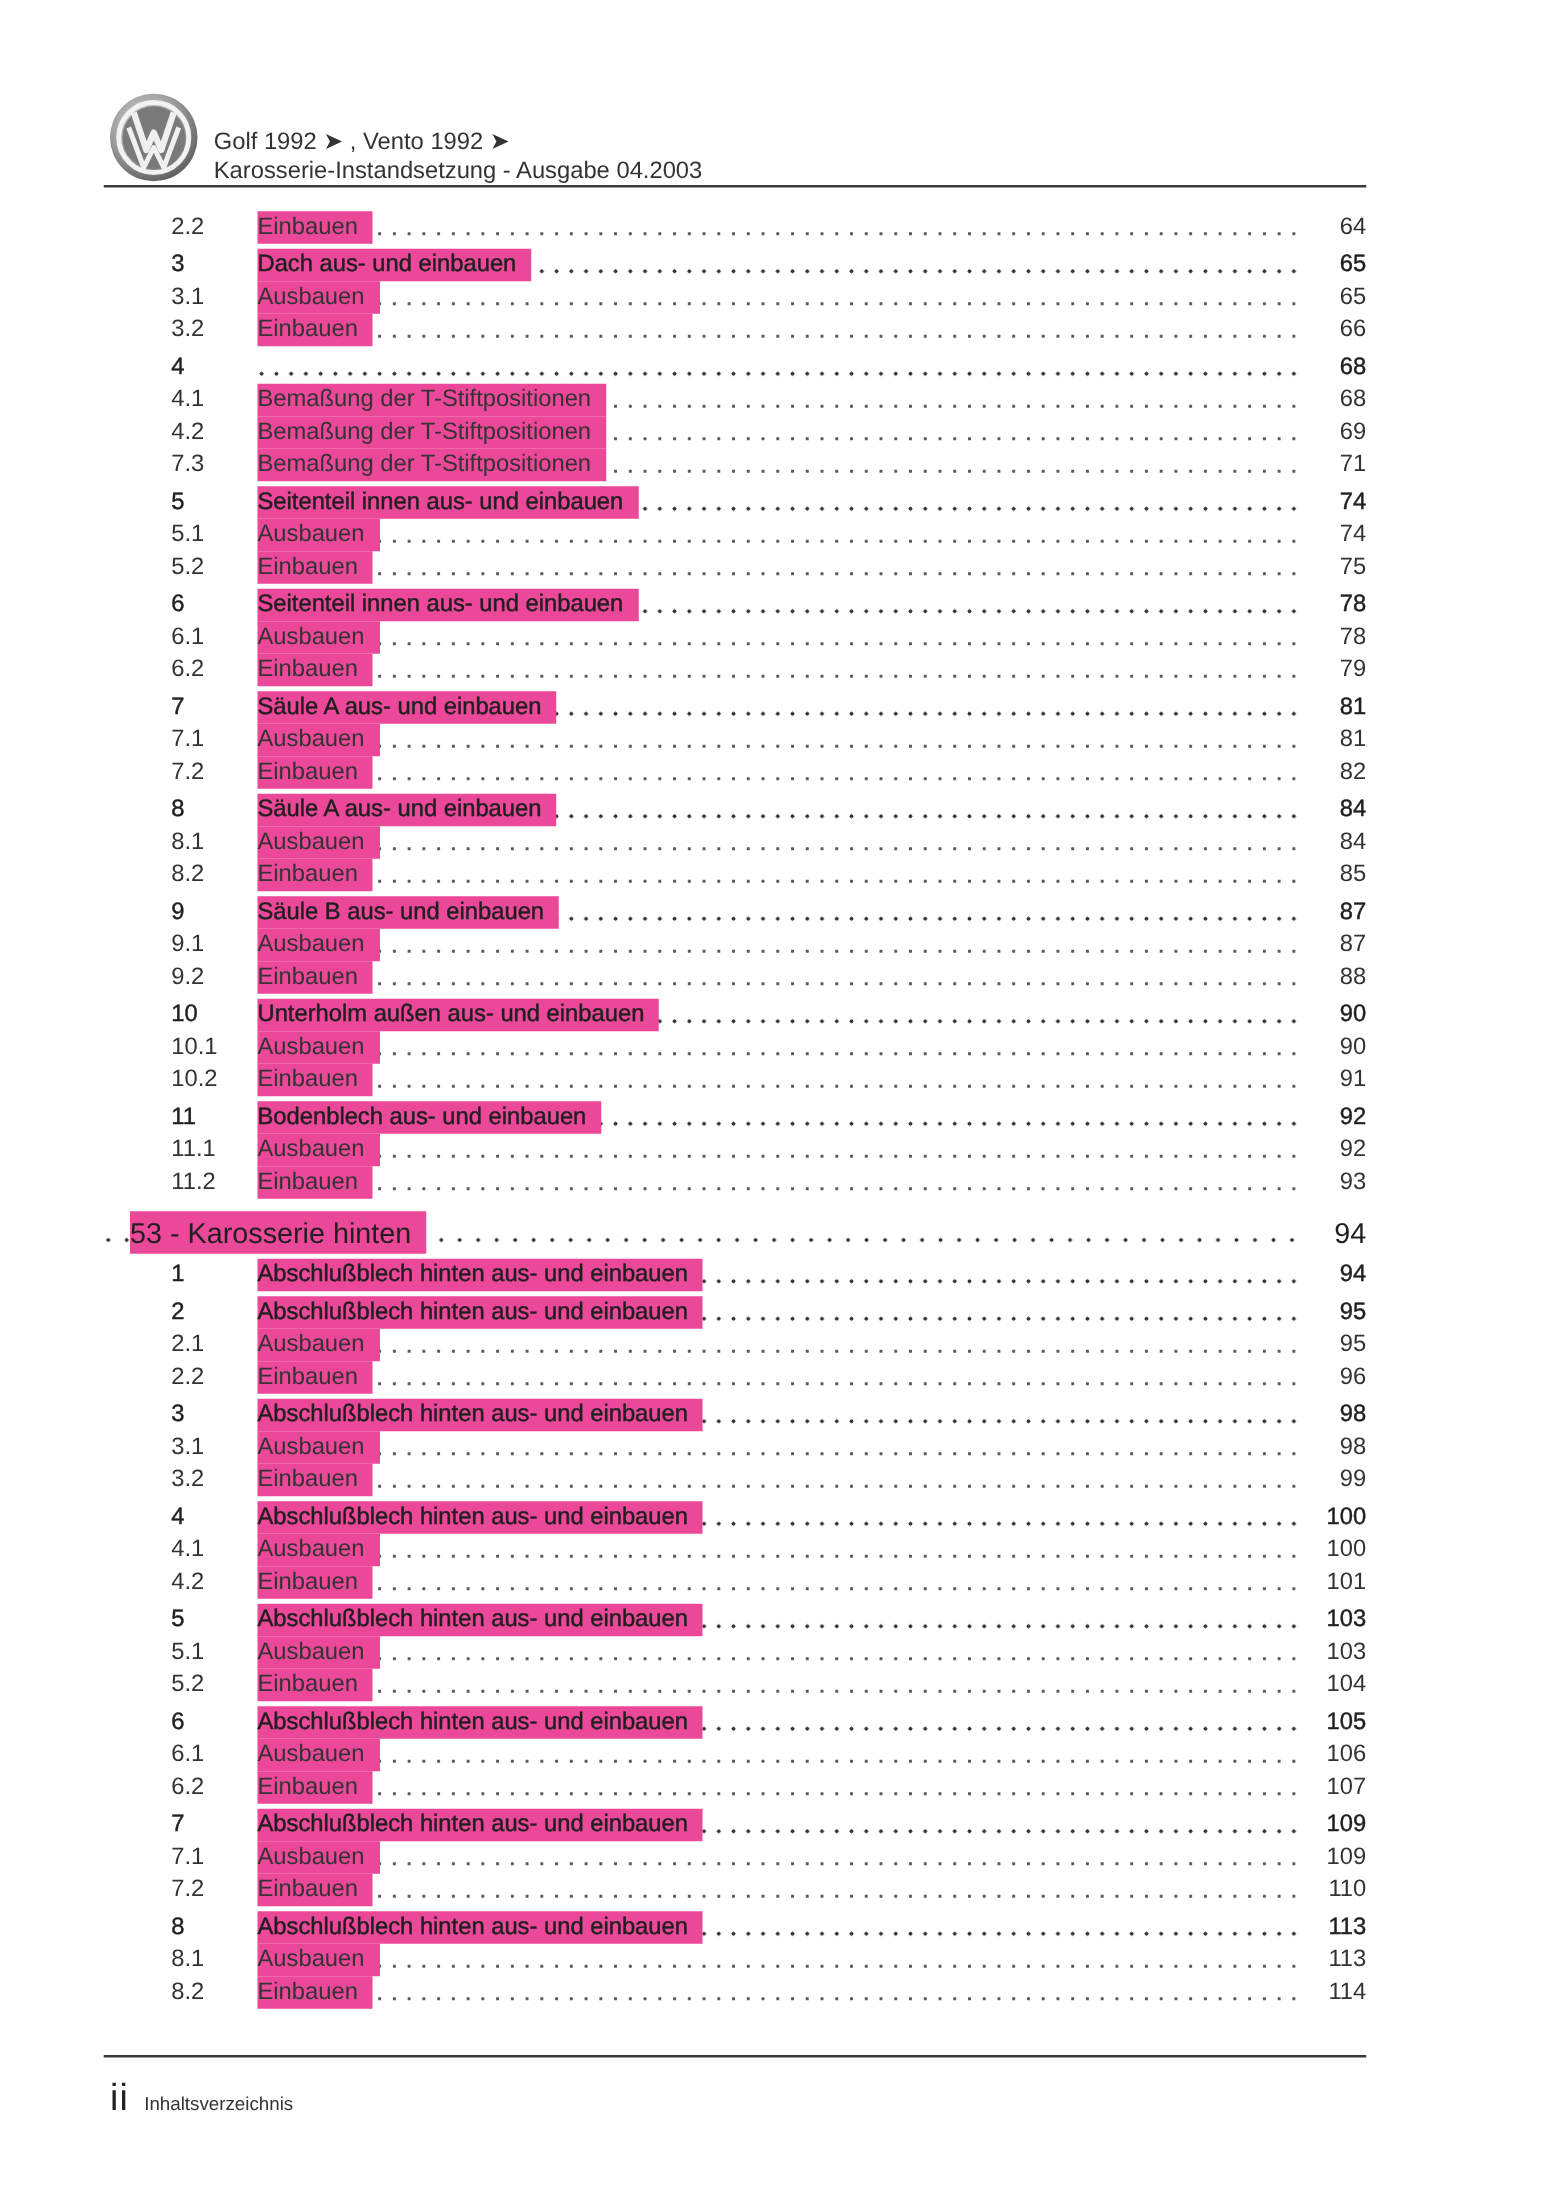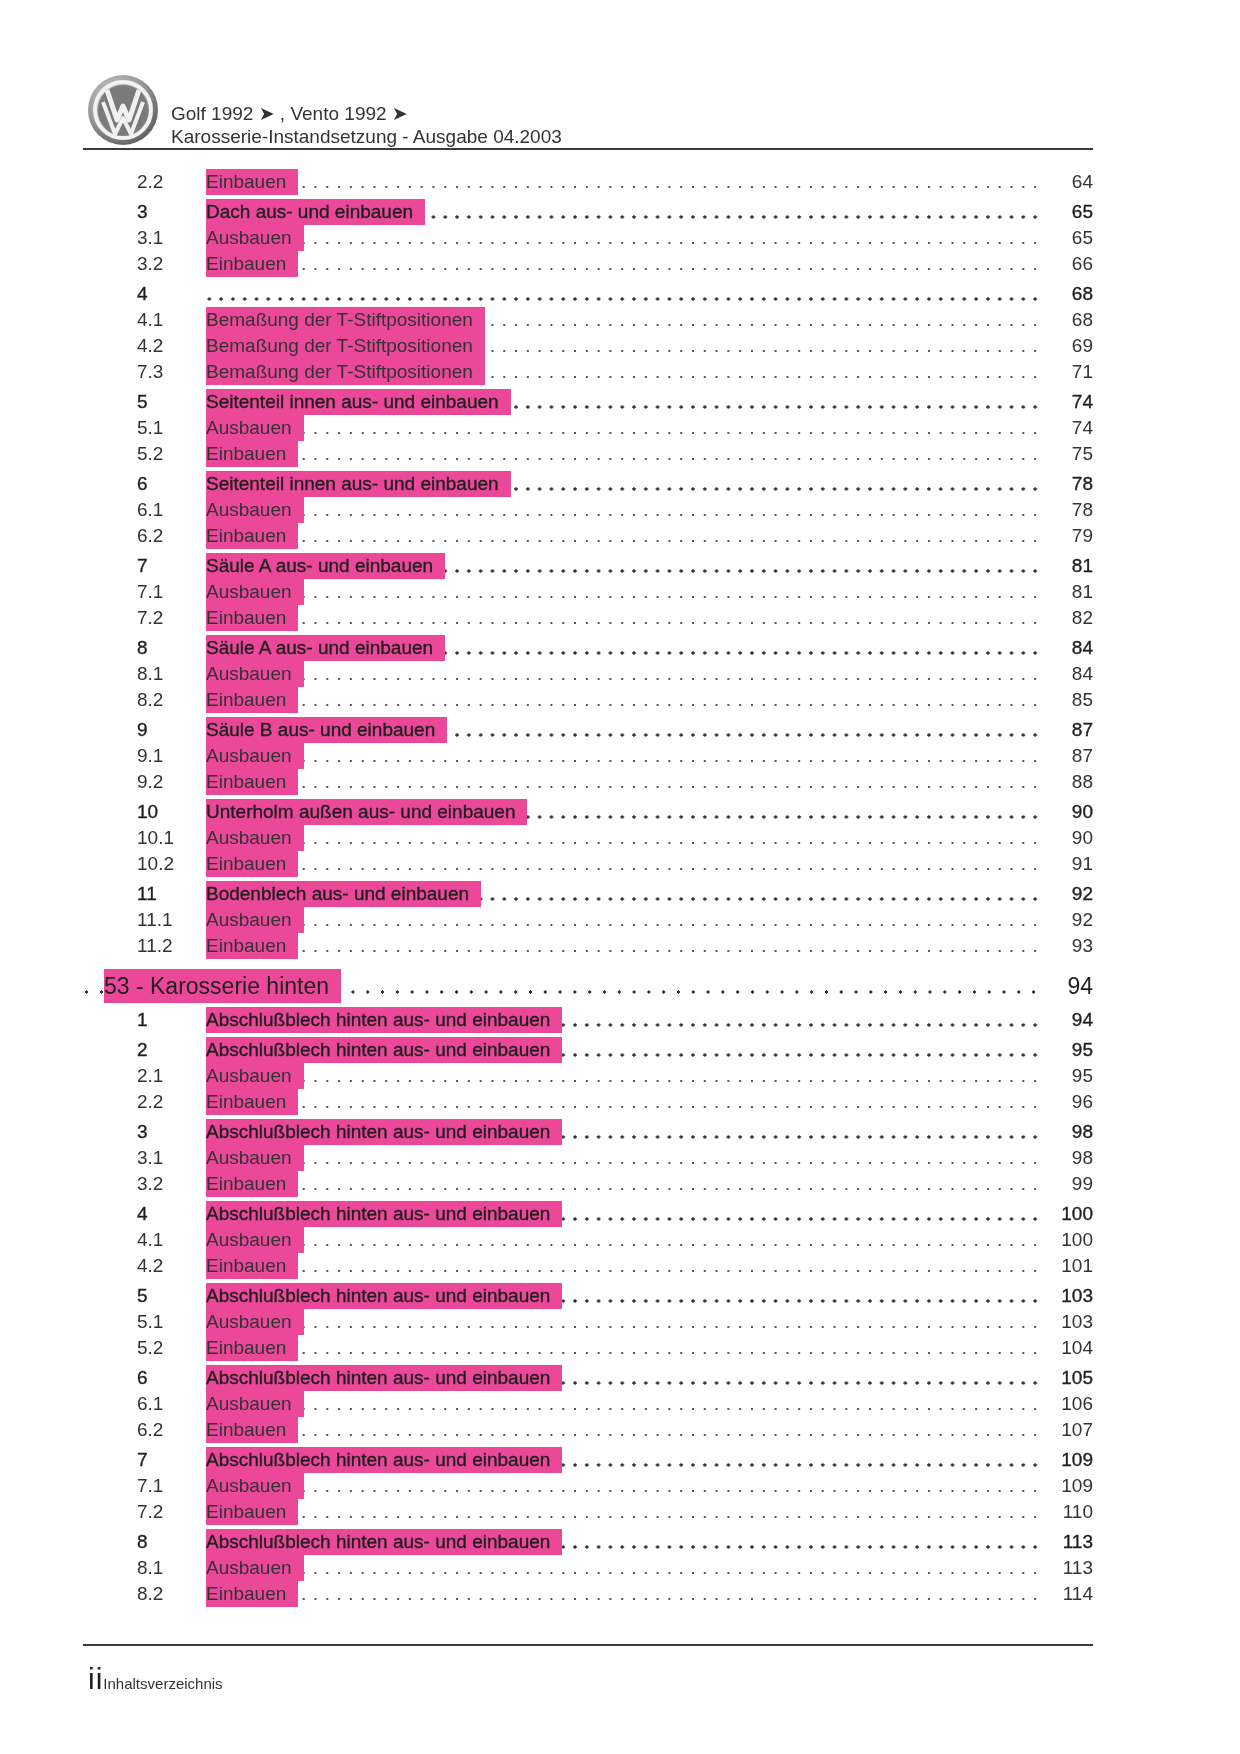--- a/index.html
+++ b/index.html
@@ -19,21 +19,21 @@
                background-image: radial-gradient(circle, #555 1.1px, transparent 1.3px);
                background-size: 11.8px 4px; background-position: right center; background-repeat: repeat-x; }
   .row.main .dots { background-image: radial-gradient(circle, #333 1.5px, transparent 1.7px); }
   .row .page { position: absolute; right: 0; text-align: center; }
   .row.chapter { height: 34px; line-height: 34px; font-size: 23px; margin-top: 10px; margin-bottom: 4px; color: #1f1f1f; }
   .row.chapter .title { left: 0; margin-left: 21px; }
   .row.chapter .dots { left: 0; right: 52px; bottom: 9px; background-image: radial-gradient(circle, #333 1.5px, transparent 1.7px); background-size: 14.8px 4px; }
   .footer-rule { position: absolute; left: 83px; top: 1644px; width: 1010px; height: 2px; background: #3a3a3a; }
   .footer { position: absolute; left: 88px; top: 1662px; display: flex; align-items: baseline; }
   .footer .pageno { font-size: 30px; color: #222; letter-spacing: 1px; }
-  .footer .label { font-size: 15px; color: #333; margin-left: 0; }
+  .footer .label { font-size: 15px; color: #333; margin-left: 12px; }
 </style>
 </head>
 <body>
 
 <div class="header">
   <svg class="logo" viewBox="0 0 72 72">
     <defs>
       <radialGradient id="g1" cx="40%" cy="35%" r="70%">
         <stop offset="0%" stop-color="#d8d8d8"></stop>
         <stop offset="60%" stop-color="#9a9a9a"></stop>

